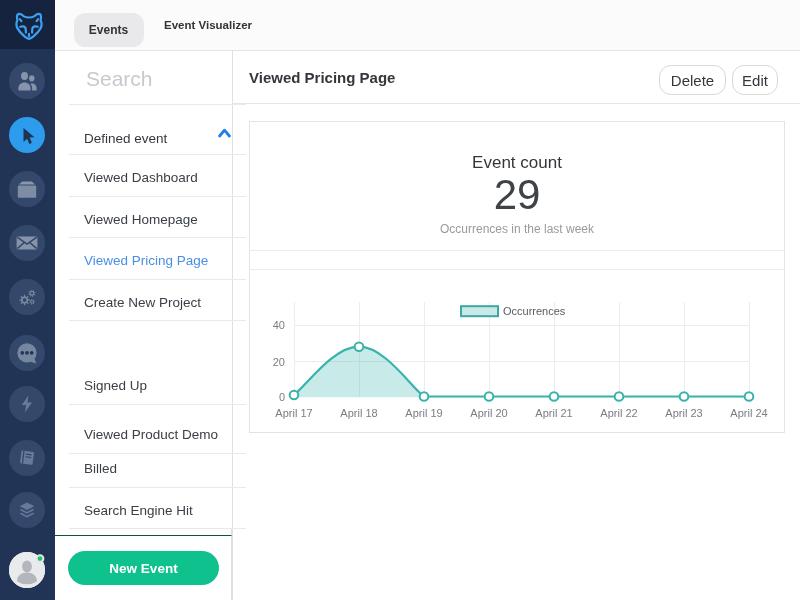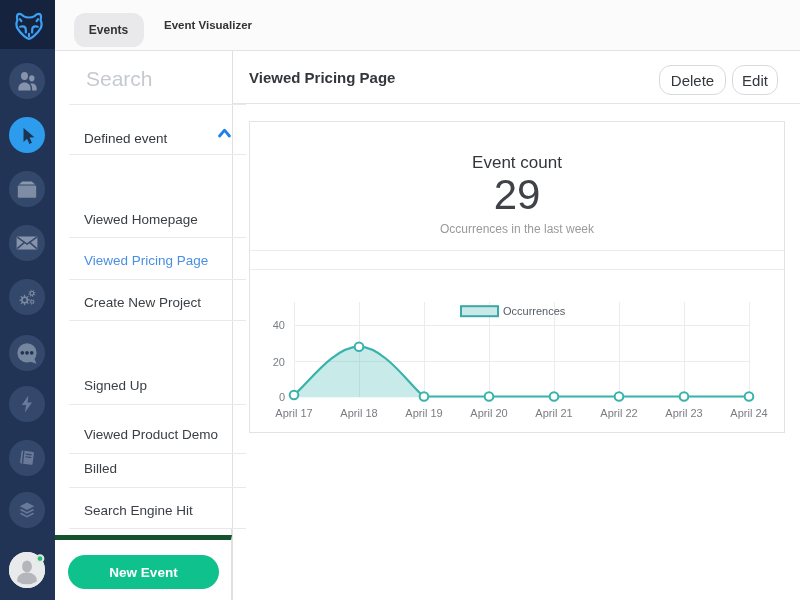--- a/index.html
+++ b/index.html
@@ -26,21 +26,21 @@
 #mtitle{left:16px;top:0;height:52px;display:flex;align-items:center;font-size:15px;font-weight:bold;color:#33373c;}
 .btn{position:absolute;top:14px;height:28px;background:#fff;border:1px solid #d9d9d9;border-radius:12px;font-size:15px;color:#33373c;display:flex;align-items:center;justify-content:center;box-sizing:content-box;}
 #delbtn{left:426px;width:65px;}
 #editbtn{left:499px;width:44px;}
 
 #card{left:249px;top:121px;width:536px;height:312px;border:1px solid #e3e3e3;background:#fff;box-sizing:border-box;}
 #evcount{left:0;top:144px;width:536px;text-align:center;font-size:19px;color:#33373c;}
 #bignum{left:0;top:168px;width:536px;text-align:center;font-size:44px;color:#3f4348;}
 #occtxt{left:0;top:216px;width:536px;text-align:center;font-size:13px;color:#9a9a9a;}
 
-#col2foot{left:55px;top:535px;width:177px;height:65px;background:#fff;border-top:5px solid #14532d;border-right:1px solid #e0e0e0;box-sizing:border-box;}
+#col2foot{left:55px;top:535px;width:177px;height:65px;background:#fff;border-top:1px solid #14532d;border-right:1px solid #e0e0e0;box-sizing:border-box;}
 #newevt{left:13px;top:15px;width:151px;height:34px;background:#0fc18c;border-radius:17px;color:#fff;font-size:13.5px;font-weight:bold;display:flex;align-items:center;justify-content:center;}
 #gap1{left:55px;top:529px;width:177px;height:6px;background:#fdfdfd;border-right:1px solid #e0e0e0;box-sizing:border-box;}
 .blue{color:#4a90e2;}
 </style>
 </head>
 <body>
 <div id="rail" class="abs"></div>
 <div id="logoblk" class="abs">
 <svg class="abs" style="left:15px;top:12px" width="28" height="28" viewBox="0 0 28 28" fill="none" stroke="#3da0f2" stroke-width="2.2" stroke-linecap="round" stroke-linejoin="round">
 <path d="M8.4,4.1 C10.4,5.2 12,5.5 14,5.5 C16,5.5 17.6,5.2 19.6,4.1 C20.8,2.8 22.2,2.0 23.4,1.9 C24.8,1.8 25.7,2.6 25.9,4.0 C26.1,5.3 26.0,6.6 25.6,8.3 C26.9,10.9 26.9,13.8 25.5,16.4 C24.3,18.6 21.6,21.6 18.8,24.1 C17.2,25.5 15.3,26.6 14,26.9 C12.7,26.6 10.8,25.5 9.2,24.1 C6.4,21.6 3.7,18.6 2.5,16.4 C1.1,13.8 1.1,10.9 2.4,8.3 C2.0,6.6 1.9,5.3 2.1,4.0 C2.3,2.6 3.2,1.8 4.6,1.9 C5.8,2.0 7.2,2.8 8.4,4.1 Z"></path>
@@ -126,20 +126,21 @@
 <div id="evvis" class="abs">Event Visualizer</div>
 </div>
 
 <div id="col2" class="abs">
 <div id="searchrow" class="row">Search</div>
 <div id="defrow" class="row">Defined event
 <svg class="abs" style="right:15px;top:23px" width="13" height="10" viewBox="0 0 13 10" fill="none" stroke="#1f7fe8" stroke-width="2.8" stroke-linecap="round" stroke-linejoin="round">
         <path d="M1.6,8 L6.5,2.2 L11.4,8"></path>
       </svg>
 </div>
+<div class="row" style="top:104px;height:41.6px;">Viewed Dashboard</div>
 <div class="row" style="top:145.6px;height:41.6px;">Viewed Homepage</div>
 <div class="row blue" style="top:187.2px;height:41.6px;">Viewed Pricing Page</div>
 <div class="row" style="top:228.8px;height:41.6px;">Create New Project</div>
 <div class="row" style="top:312px;height:41.6px;">Signed Up</div>
 <div class="row" style="top:361px;height:41.6px;">Viewed Product Demo</div>
 <div class="row" style="top:436.8px;height:41.6px;">Search Engine Hit</div>
 <div class="row" style="top:395.2px;height:41.6px;">Billed</div>
 </div>
 <div id="gap1" class="abs"></div>
 <div id="col2foot" class="abs">

